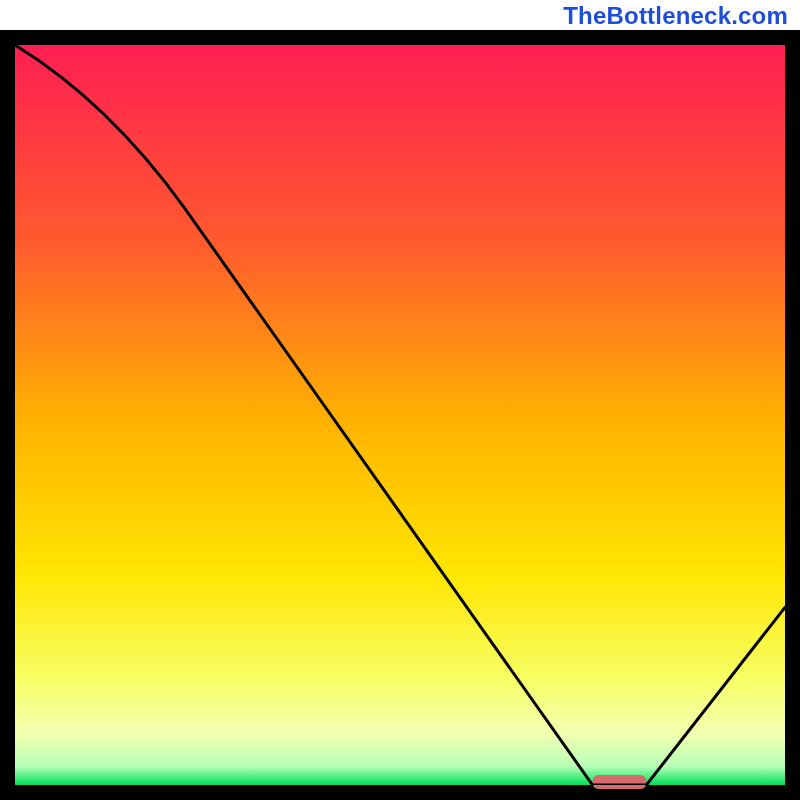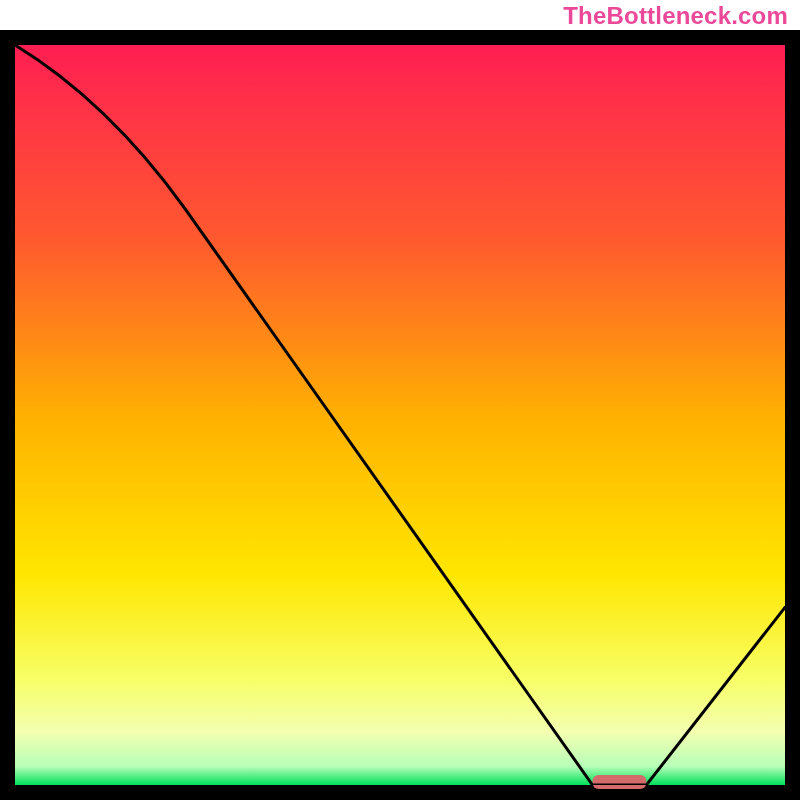--- a/index.html
+++ b/index.html
@@ -16,21 +16,21 @@
     width: 800px;
     height: 800px;
   }
   
   .watermark {
     position: absolute;
     top: 2px;
     right: 12px;
     font-size: 24px;
     font-weight: 600;
-    color: #ec4899;
+    color: #1d4ed8;
     letter-spacing: 0.2px;
     user-select: none;
   }
   svg {
     display: block;
   }
 </style>
 </head>
 <body>
 

